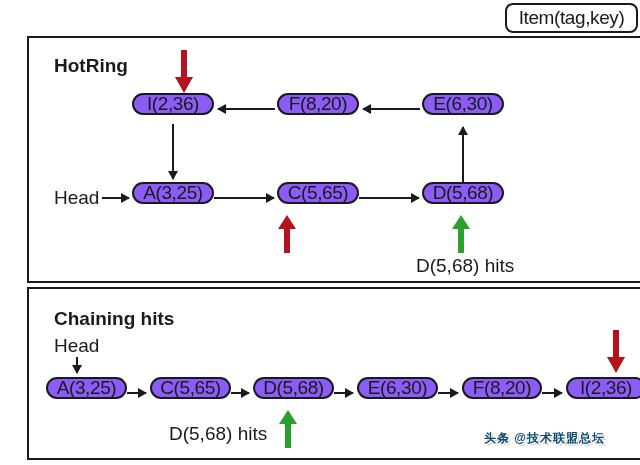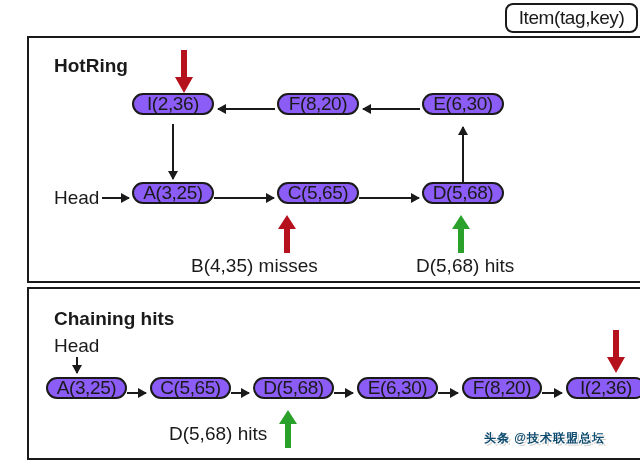--- a/index.html
+++ b/index.html
@@ -92,21 +92,20 @@
   <div class="node" style="left:248px;top:144px;width:82px">C(5,65)</div>
   <div class="node" style="left:393px;top:144px;width:82px">D(5,68)</div>
 
   <svg class="fat" style="left:249px;top:177px" width="18" height="38" viewBox="0 0 18 38">
     <path class="fill-red" d="M6,38 L6,14 L0,14 L9,0 L18,14 L12,14 L12,38 Z"></path>
   </svg>
   <svg class="fat" style="left:423px;top:177px" width="18" height="38" viewBox="0 0 18 38">
     <path class="fill-green" d="M6,38 L6,14 L0,14 L9,0 L18,14 L12,14 L12,38 Z"></path>
   </svg>
 
-  <div class="label" style="left:162px;top:217px">B(4,35) misses</div>
   <div class="label" style="left:387px;top:217px">D(5,68) hits</div>
 </div>
 
 <div class="panel" id="chaining-panel">
 
   <svg class="overlay" width="630" height="169">
     <line class="thin" x1="48" y1="68" x2="48" y2="84" marker-end="url(#ah)"></line>
     <line class="thin" x1="98" y1="104" x2="117" y2="104" marker-end="url(#ah)"></line>
     <line class="thin" x1="202" y1="104" x2="220" y2="104" marker-end="url(#ah)"></line>
     <line class="thin" x1="305" y1="104" x2="324" y2="104" marker-end="url(#ah)"></line>

